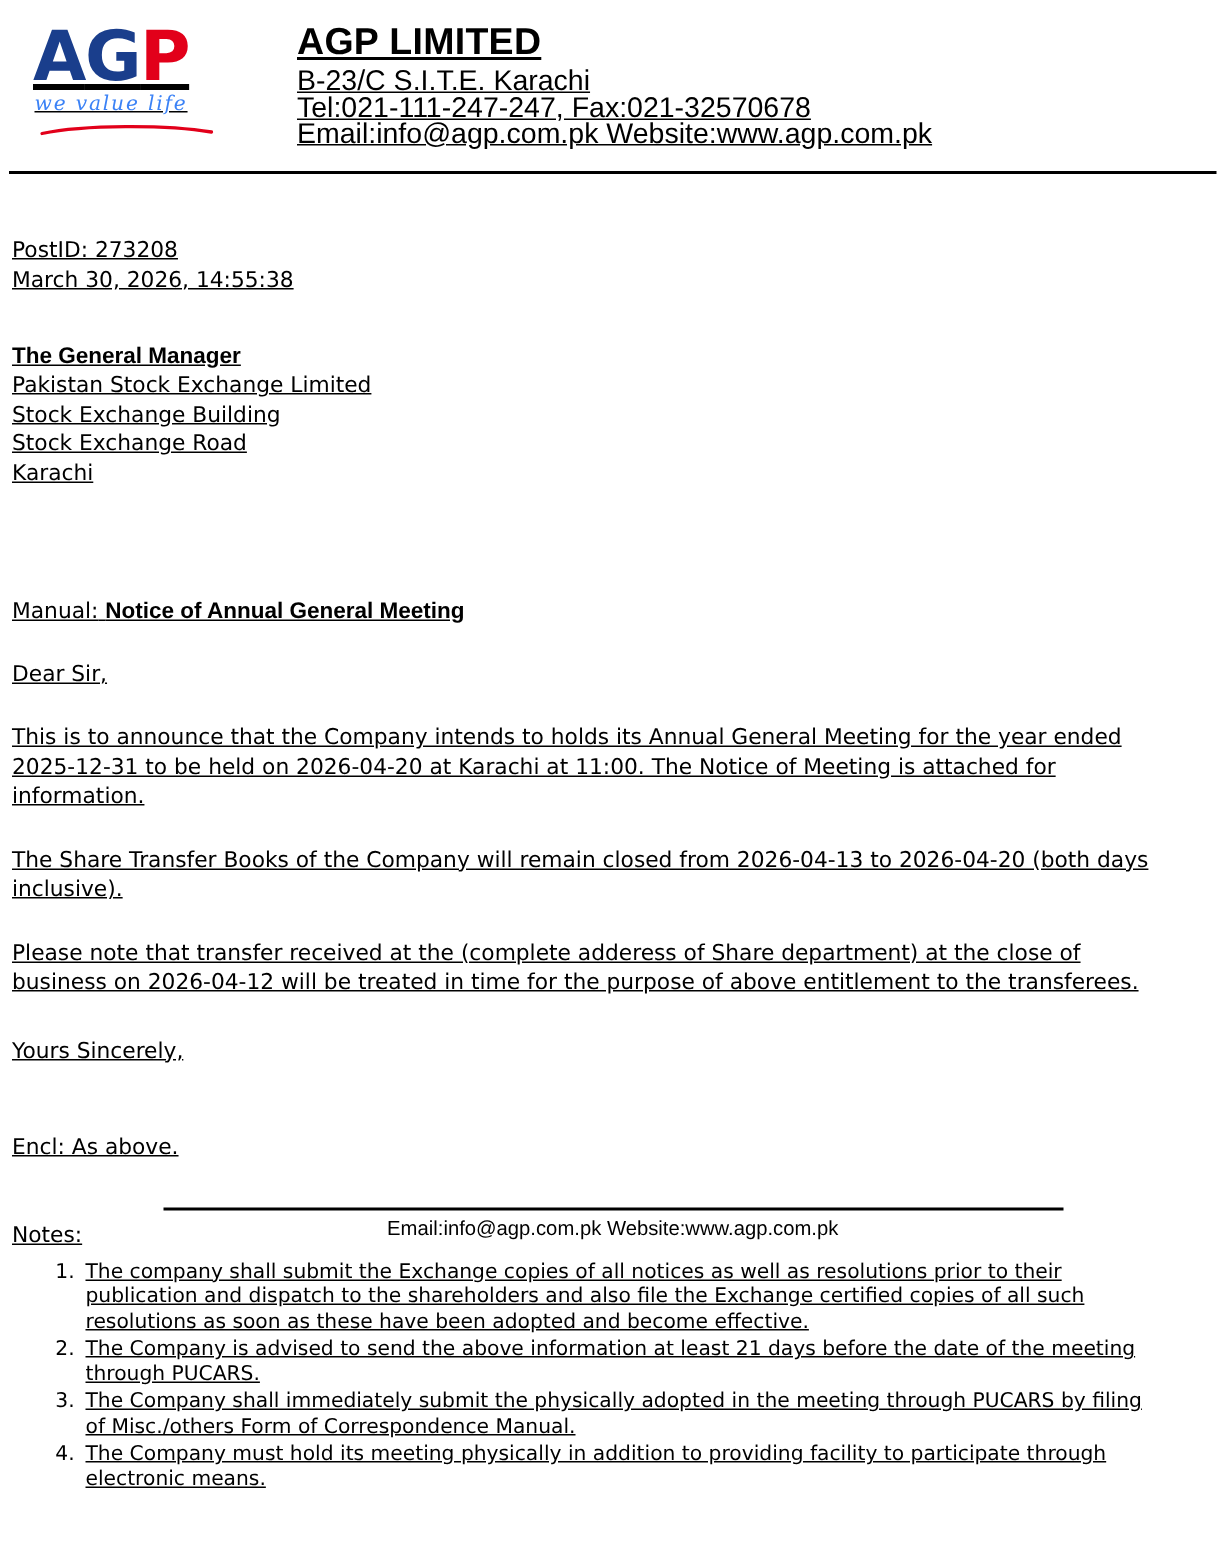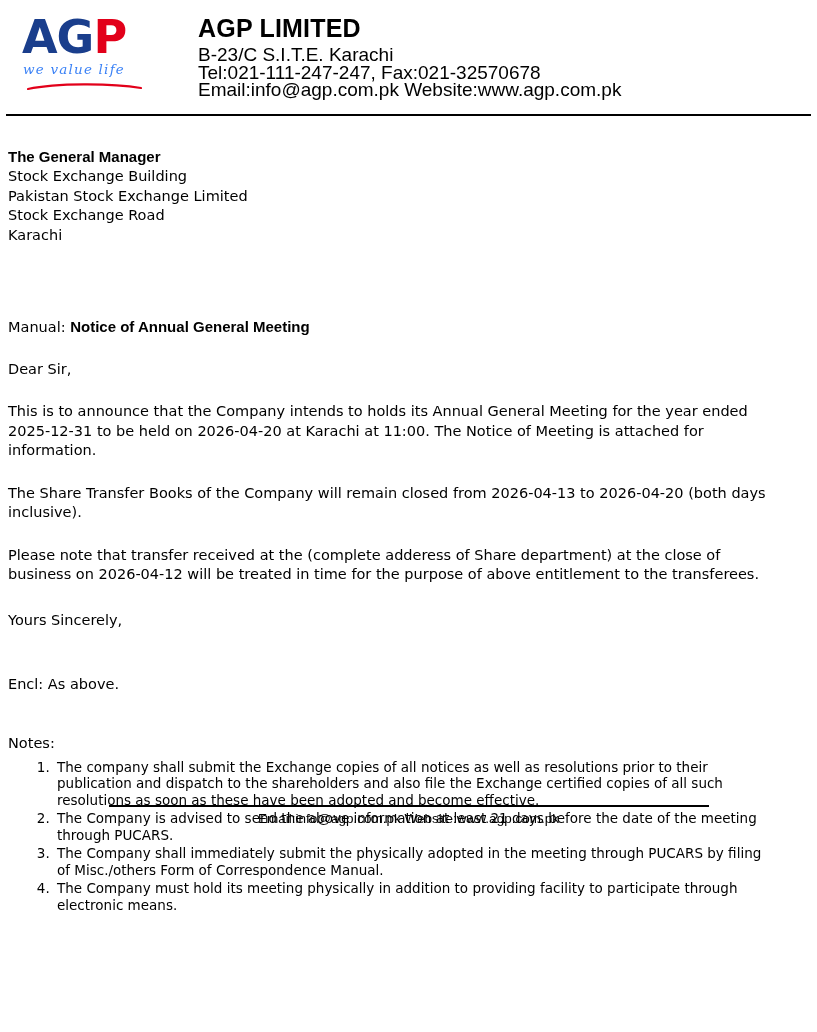--- a/index.html
+++ b/index.html
@@ -13,20 +13,21 @@
     font-family: "DejaVu Sans", sans-serif;
     color: #000000;
     position: relative;
     overflow: hidden;
   }
   .page {
     width: 817px;
     height: 832px;
     position: relative;
     box-sizing: border-box;
+    text-decoration: underline;
   }
 
   
   .letterhead {
     display: flex;
     align-items: flex-start;
     padding: 10px 0 8px 18px;
     height: 110px;
     box-sizing: border-box;
   }
@@ -177,25 +178,29 @@
       <div class="company-name">AGP LIMITED</div>
       <div class="company-line">B-23/C S.I.T.E. Karachi</div>
       <div class="company-line">Tel:021-111-247-247,  Fax:021-32570678</div>
       <div class="company-line">Email:info@agp.com.pk Website:www.agp.com.pk</div>
     </div>
   </div>
   <div class="rule-top"></div>
 
   <div class="content">
 
+    <div class="meta">
+      <div>PostID: 273208</div>
+      <div>March 30, 2026, 14:55:38</div>
+    </div>
 
     <div class="addressee">
       <div class="to-title">The General Manager</div>
+      <div>Pakistan Stock Exchange Limited</div>
       <div>Stock Exchange Building</div>
-      <div>Pakistan Stock Exchange Limited</div>
       <div>Stock Exchange Road</div>
       <div>Karachi</div>
     </div>
 
     <div class="subject">
       <span class="sub-label">Manual:</span>
       <span class="sub-value">Notice of Annual General Meeting</span>
     </div>
 
     <div class="salutation">Dear Sir,</div>

